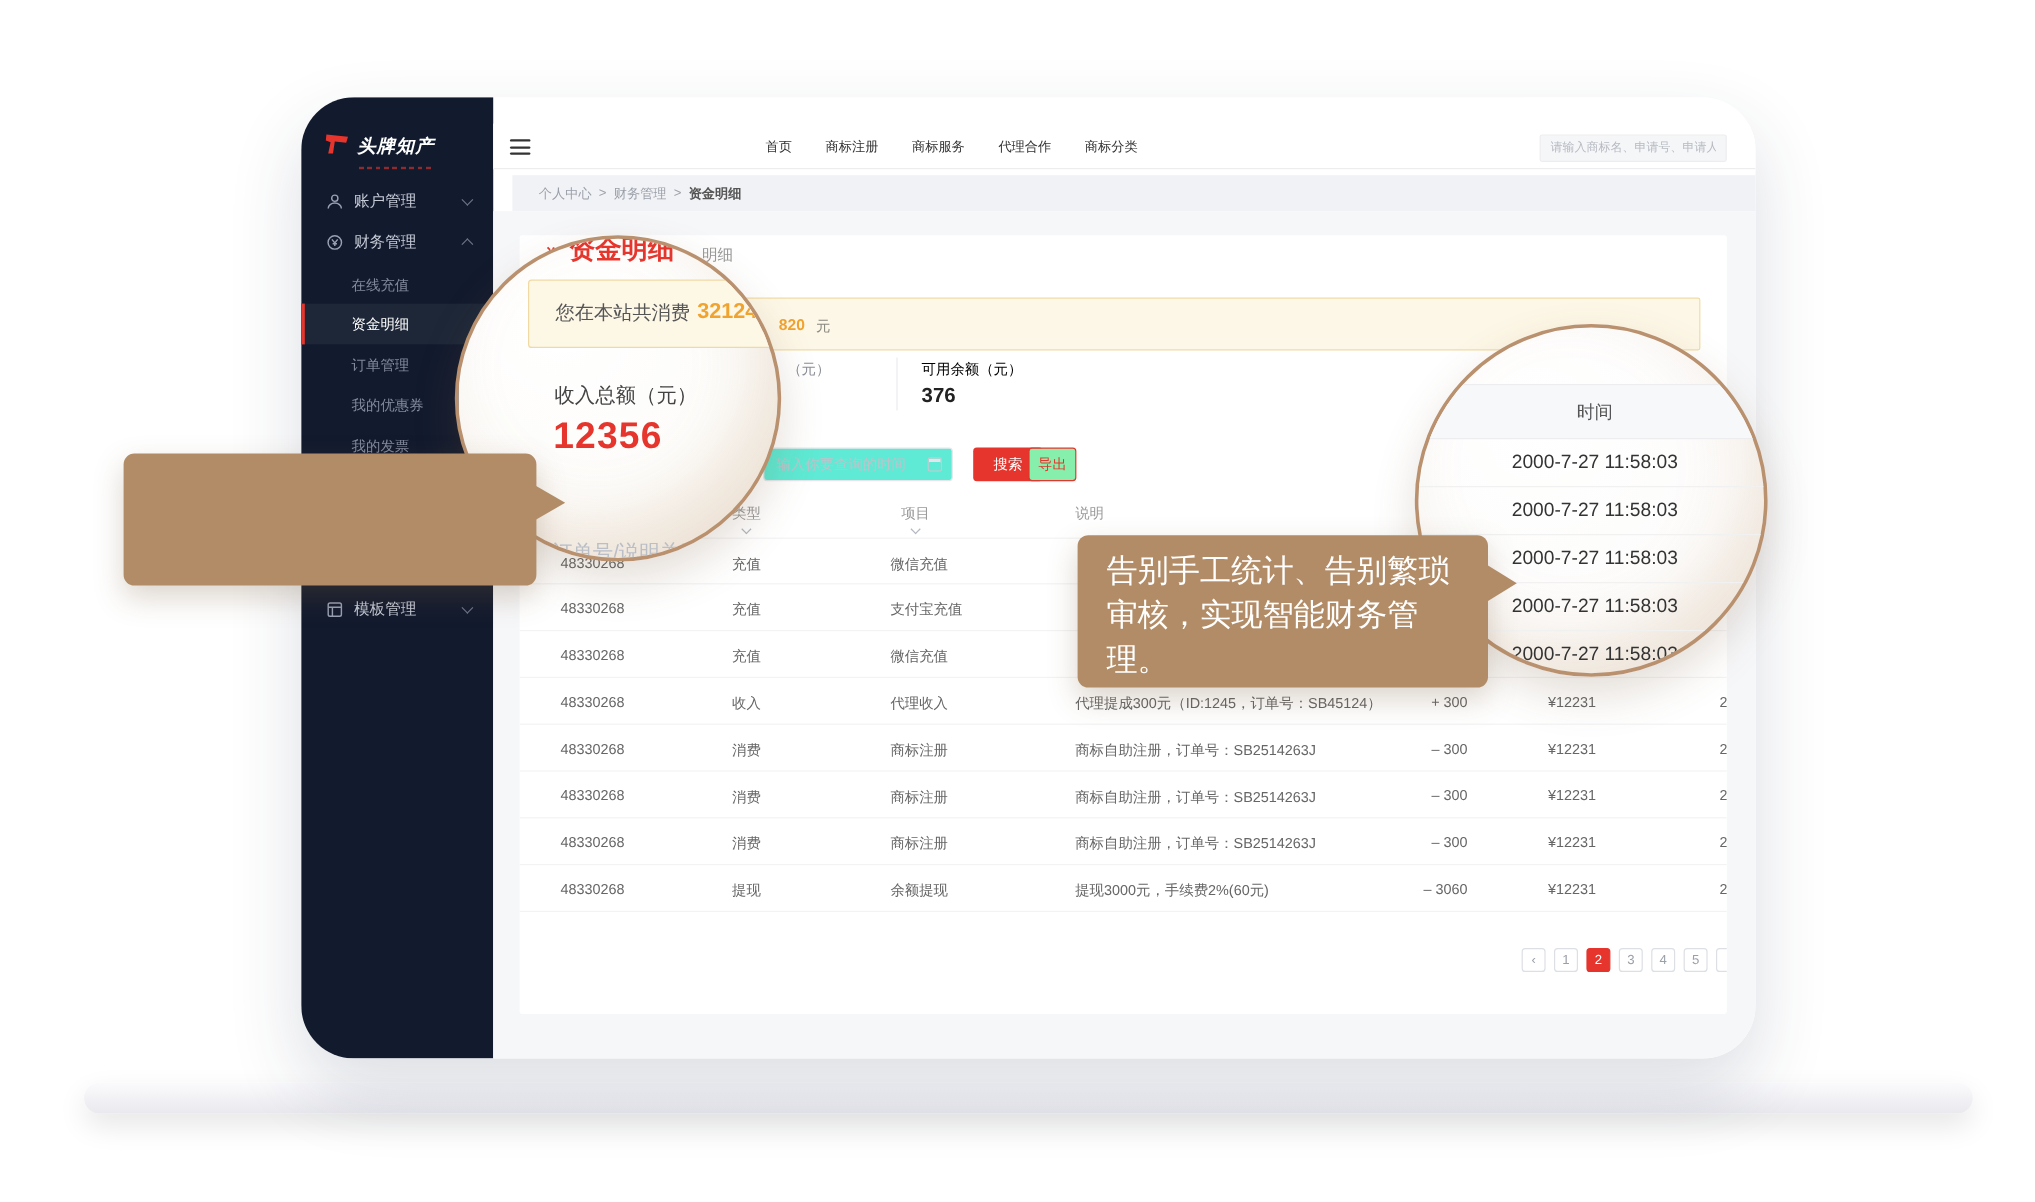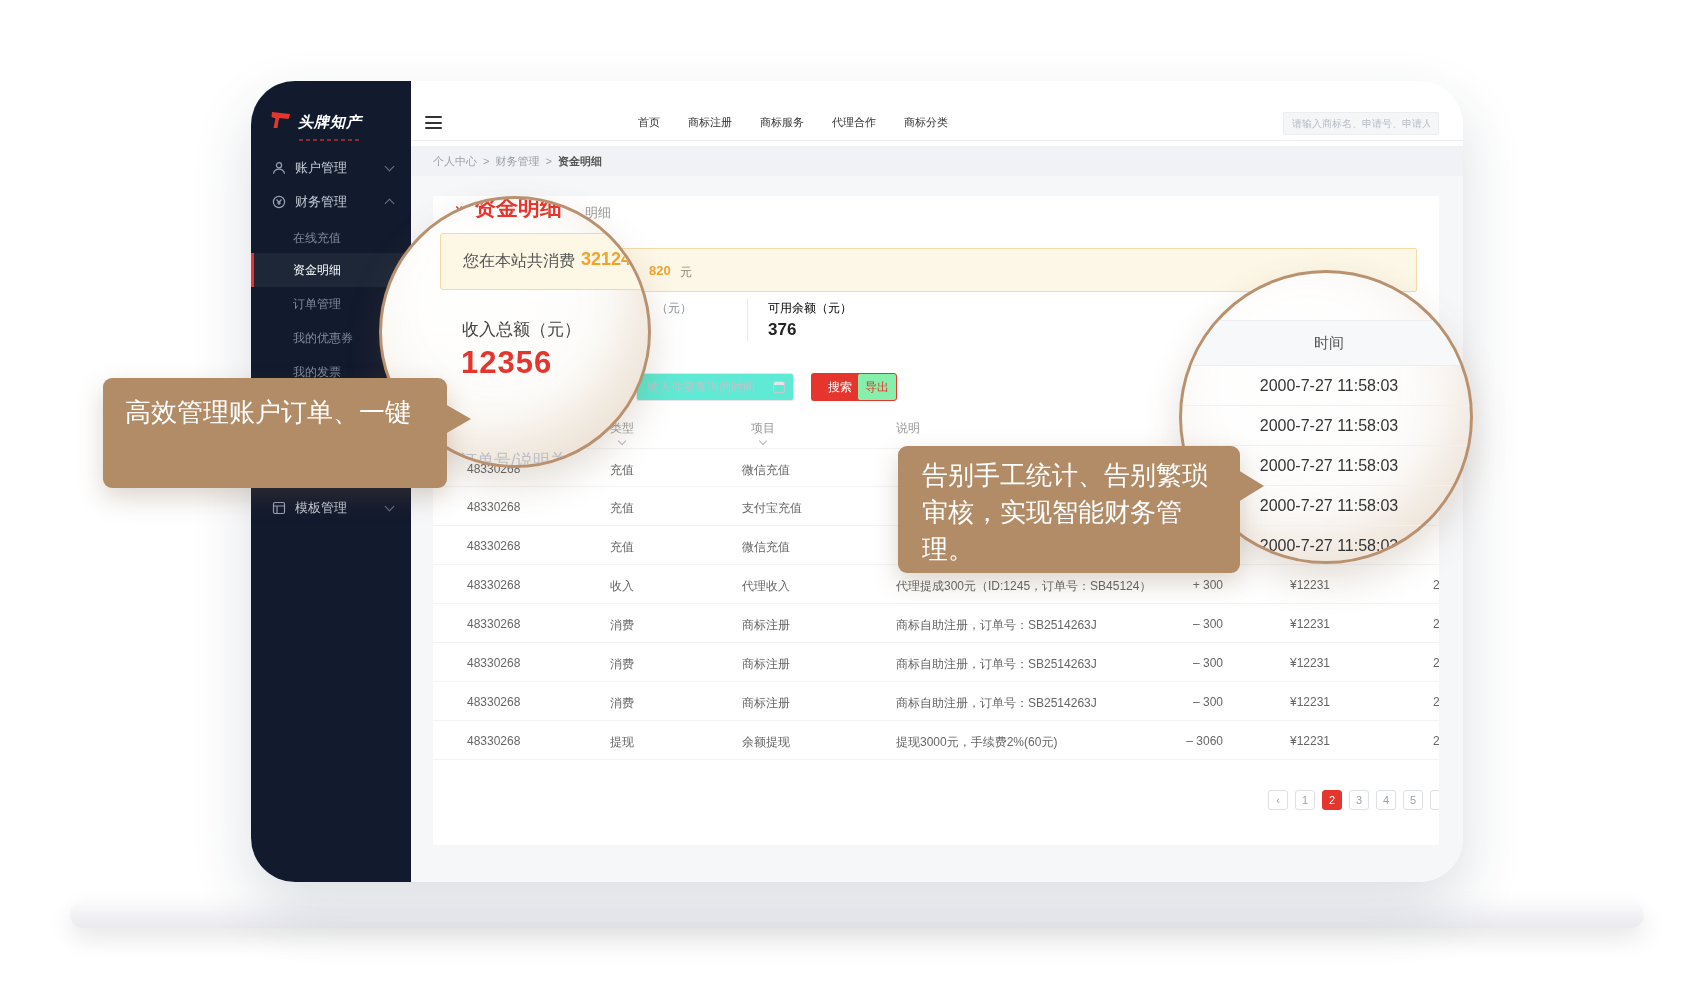--- a/index.html
+++ b/index.html
@@ -32,21 +32,21 @@
   .topnav { position:absolute; left:160px; top:22px; right:0; height:38px; background:#fff; border-bottom:1px solid #ededf0; }
   .hamburger { position:absolute; left:14px; top:13px; width:17px; height:13px; display:flex; flex-direction:column; justify-content:space-between; cursor:pointer; }
   .hamburger span { height:2px; background:#333; border-radius:1px; }
   .nav-items { position:absolute; left:227px; top:0; height:38px; display:flex; gap:28px; align-items:center; }
   .nav-item { font-size:11px; color:#333; cursor:pointer; white-space:nowrap; }
   .topsearch { position:absolute; right:24px; top:9px; width:156px; height:23px; background:#f5f6f8; border:1px solid #ededf0; border-radius:2px;
     font-size:10px; color:#666; padding:0 8px; outline:none; }
   .topsearch::placeholder { color:#b7bac2; }
 
   
-  .crumbbar { position:absolute; left:160px; top:65px; right:0; height:30px; background:#f1f2f5; display:flex; align-items:center; padding-left:22px; font-size:11px; color:#9a9ea8; }
+  .crumbbar { position:absolute; left:176px; top:65px; right:0; height:30px; background:#f1f2f5; display:flex; align-items:center; padding-left:22px; font-size:11px; color:#9a9ea8; }
   .crumbbar b { color:#555; font-weight:bold; }
   .crumbbar .sep { margin:0 6px; }
   .content { position:absolute; left:160px; top:95px; right:0; bottom:0; background:#f6f7f9; }
   .card { position:absolute; left:22px; top:20px; width:1006px; height:649px; background:#fff; border-radius:2px; overflow:hidden; }
 
   .tab-active { position:absolute; left:22px; top:8px; font-size:13px; font-weight:bold; color:#e5352c; cursor:pointer; }
   .tab-frag { position:absolute; left:152px; top:8px; font-size:13px; color:#999; cursor:pointer; }
 
   .banner { position:absolute; left:22px; top:52px; width:962px; height:44px; background:#fdf7e7; border:1px solid #f2dca6; border-radius:2px; }
   .banner .tail-num { position:absolute; left:193px; top:14px; font-size:13px; font-weight:bold; color:#f0a32f; }
@@ -344,21 +344,20 @@
     <div class="mR-rows">
       <div class="mR-row">2000-7-27 11:58:03</div>
       <div class="mR-row">2000-7-27 11:58:03</div>
       <div class="mR-row">2000-7-27 11:58:03</div>
       <div class="mR-row">2000-7-27 11:58:03</div>
       <div class="mR-row">2000-7-27 11:58:03</div>
     </div>
   </div>
 
   <div class="callout calloutL">
-    <div class="line">高效管理账户订单、一键</div>
   </div>
   <div class="callout calloutR">
     <div class="line">告别手工统计、告别繁琐</div>
     <div class="line">审核，实现智能财务管</div>
     <div class="line">理。</div>
   </div>
 
 </div>
 
 </body></html>

